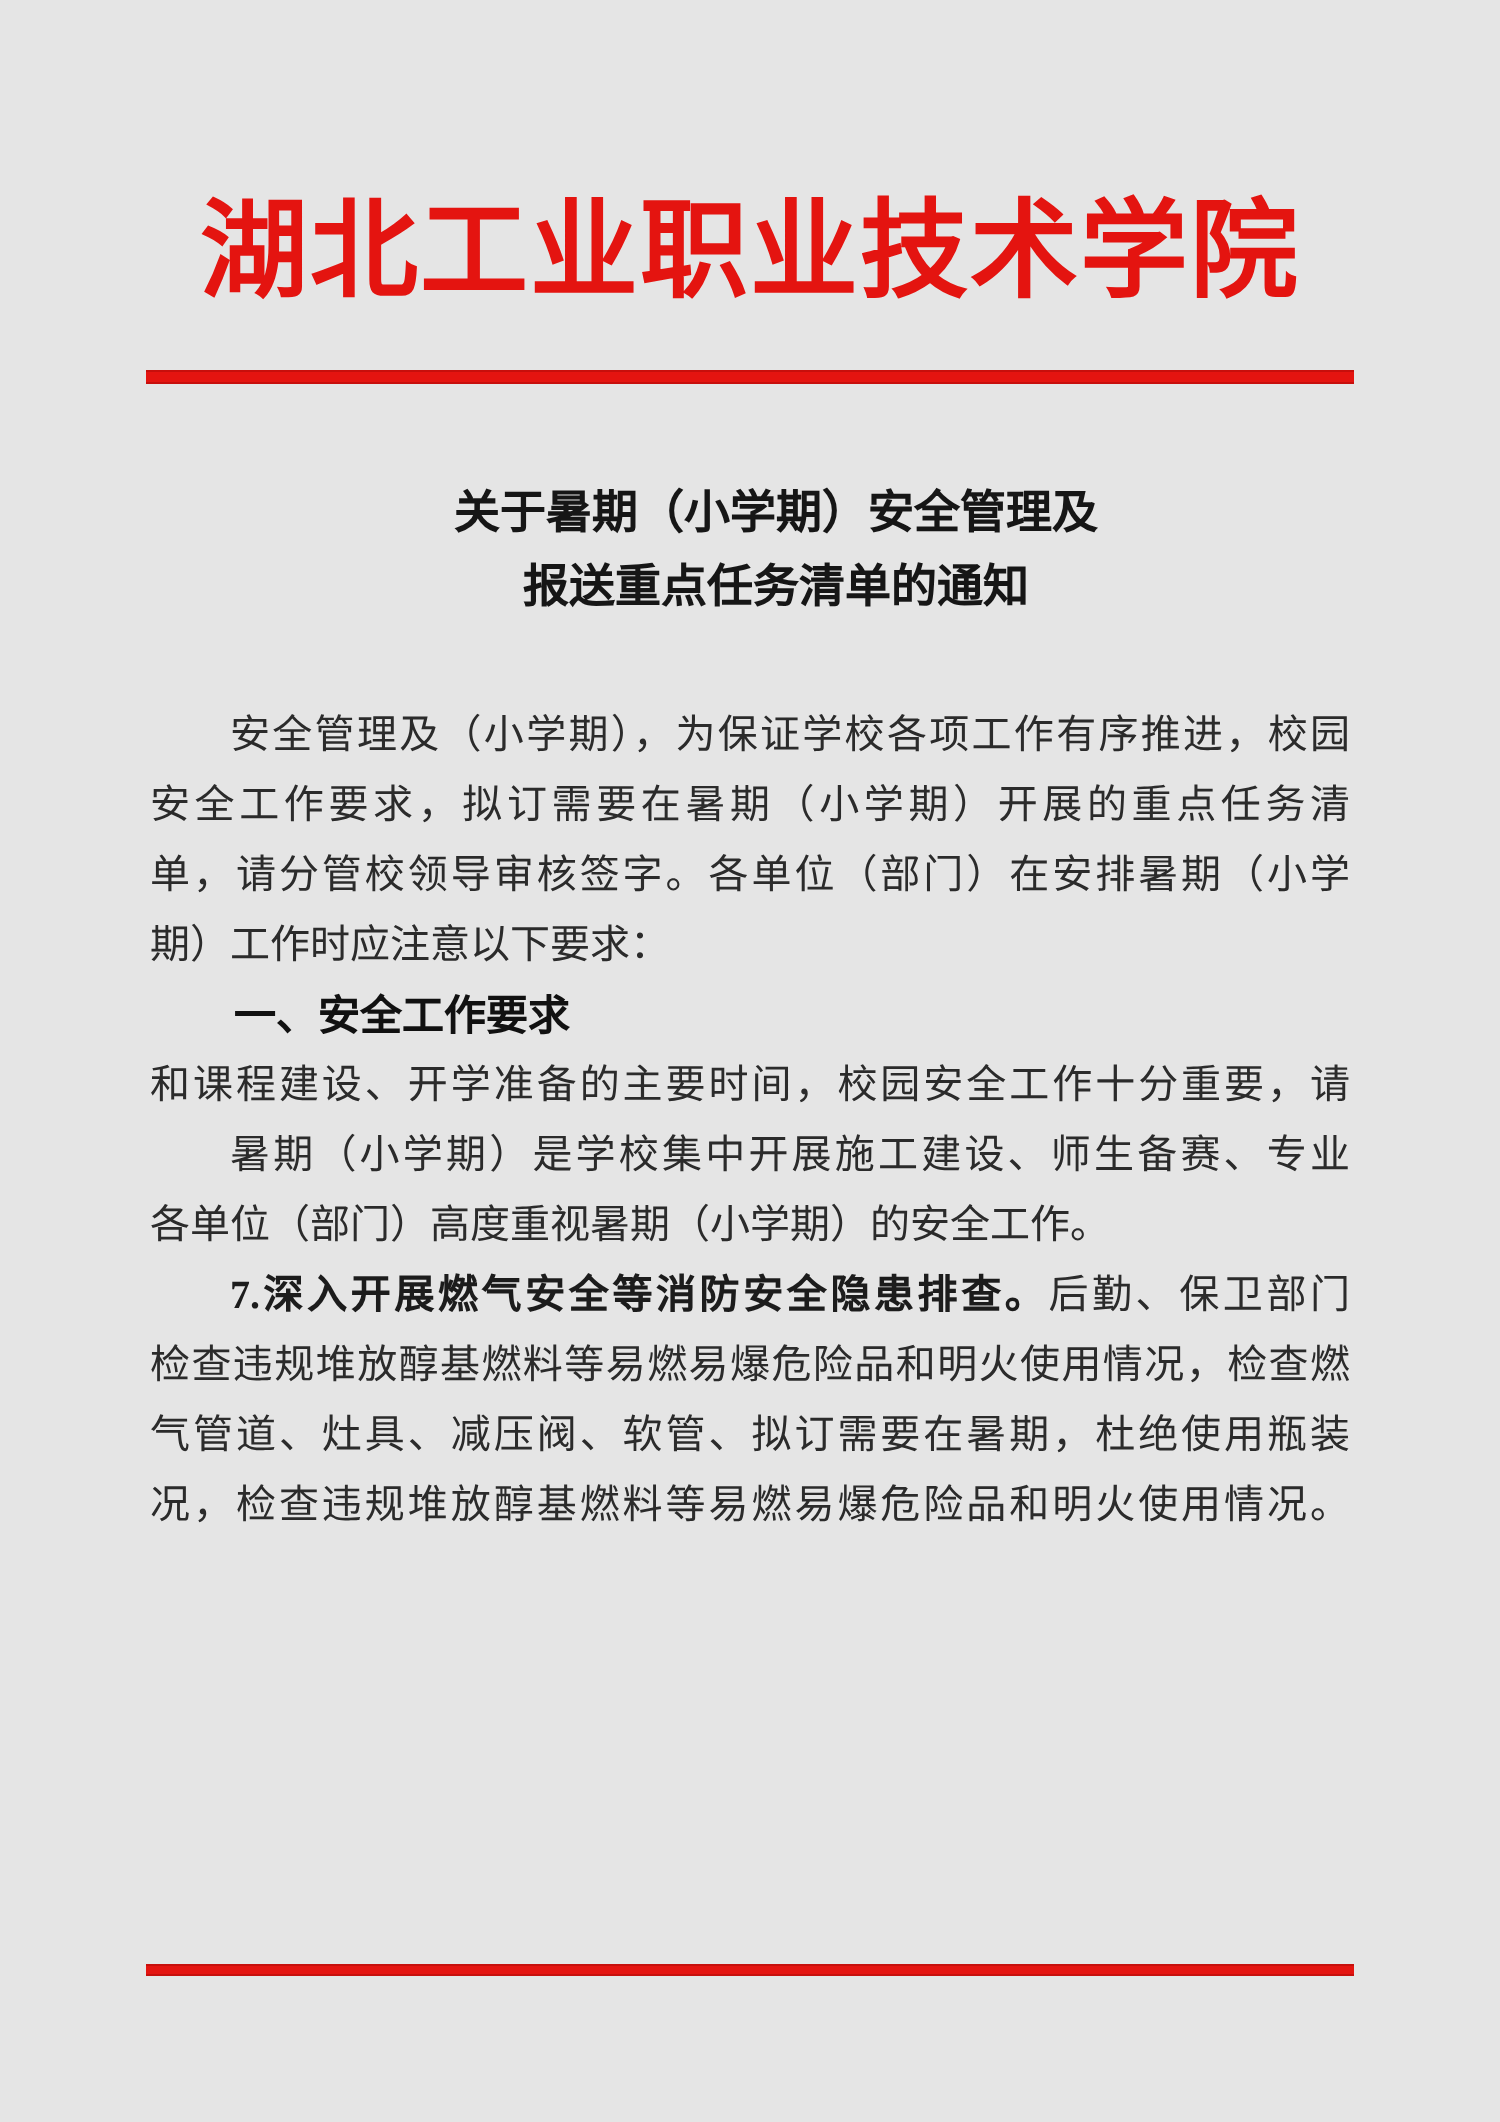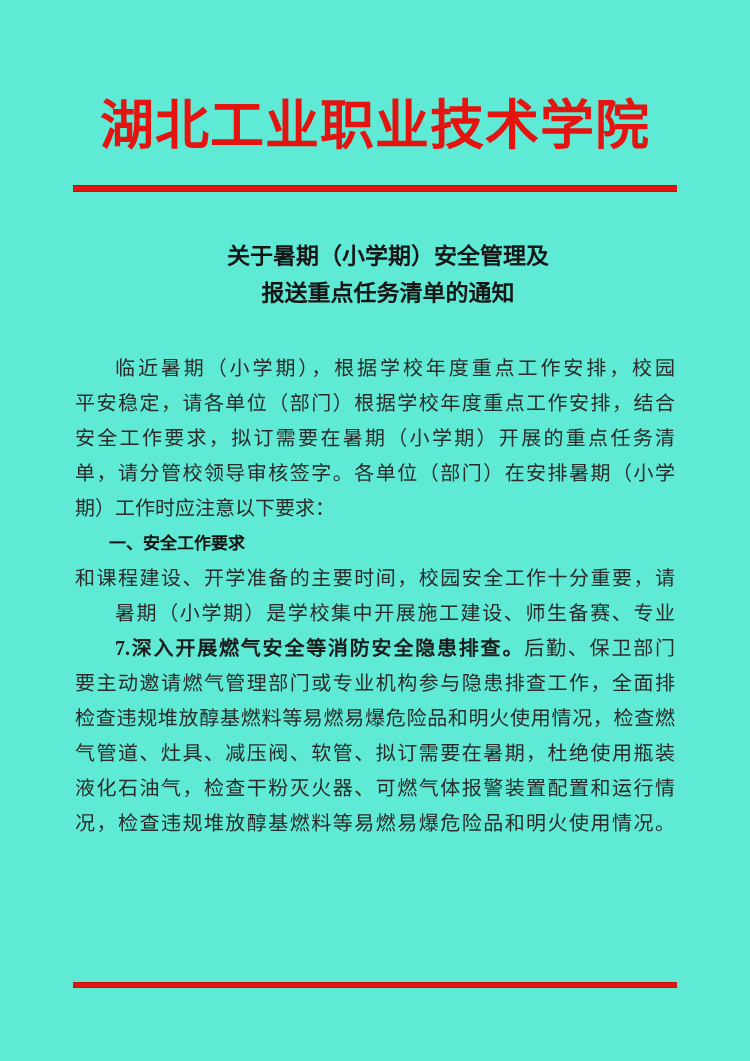--- a/index.html
+++ b/index.html
@@ -5,21 +5,21 @@
   html, body {
     margin: 0;
     padding: 0;
     background: #ffffff;
   }
   .page {
     position: relative;
     width: 750px;
     height: 1061px;
     margin: 0 auto;
-    background: #5eead4;
+    background: #e5e5e5;
     overflow: hidden;
     font-family: "Liberation Serif", "DejaVu Serif", serif;
     text-decoration: underline;
   }
   
   .letterhead {
     position: absolute;
     top: 94px;
     left: 0;
     width: 100%;
@@ -74,21 +74,21 @@
     white-space: normal;
   }
   .bline.end {
     text-align: left;
     text-align-last: left;
   }
   .bline.indent { text-indent: 2em; }
   .bline.heading {
     font-family: "Liberation Sans", "DejaVu Sans", sans-serif;
     font-weight: 700;
-    font-size: 17px;
+    font-size: 21px;
     color: #111111;
     text-align: right;
     text-align-last: left;
   }
   .bold-run { font-weight: 700; color: #1c1c1c; }
 </style>
 </head>
 <body>
 
 <div class="page">
@@ -96,31 +96,29 @@
   <div class="letterhead">湖北工业职业技术学院</div>
 
   <div class="rule rule-top"></div>
 
   <div class="doc-title">
     <div>关于暑期（小学期）安全管理及</div>
     <div>报送重点任务清单的通知</div>
   </div>
 
   <div class="body-text">
-    <div class="bline indent">临近暑期（小学期），根据学校年度重点工作安排，校园</div>
-    <div class="bline">平安稳定，请各单位（部门）根据学校年度重点工作安排，结合</div>
+    <div class="bline indent">安全管理及（小学期），为保证学校各项工作有序推进，校园</div>
     <div class="bline">安全工作要求，拟订需要在暑期（小学期）开展的重点任务清</div>
     <div class="bline">单，请分管校领导审核签字。各单位（部门）在安排暑期（小学</div>
     <div class="bline end">期）工作时应注意以下要求：</div>
     <div class="bline heading indent">一、安全工作要求</div>
     <div class="bline">和课程建设、开学准备的主要时间，校园安全工作十分重要，请</div>
     <div class="bline indent">暑期（小学期）是学校集中开展施工建设、师生备赛、专业</div>
+    <div class="bline end">各单位（部门）高度重视暑期（小学期）的安全工作。</div>
     <div class="bline indent"><span class="bold-run">7.深入开展燃气安全等消防安全隐患排查。</span><span>后勤、保卫部门</span></div>
-    <div class="bline">要主动邀请燃气管理部门或专业机构参与隐患排查工作，全面排</div>
     <div class="bline">检查违规堆放醇基燃料等易燃易爆危险品和明火使用情况，检查燃</div>
     <div class="bline">气管道、灶具、减压阀、软管、拟订需要在暑期，杜绝使用瓶装</div>
-    <div class="bline">液化石油气，检查干粉灭火器、可燃气体报警装置配置和运行情</div>
     <div class="bline">况，检查违规堆放醇基燃料等易燃易爆危险品和明火使用情况。</div>
   </div>
 
   <div class="rule rule-bottom"></div>
 
 </div>
 
 </body></html>

